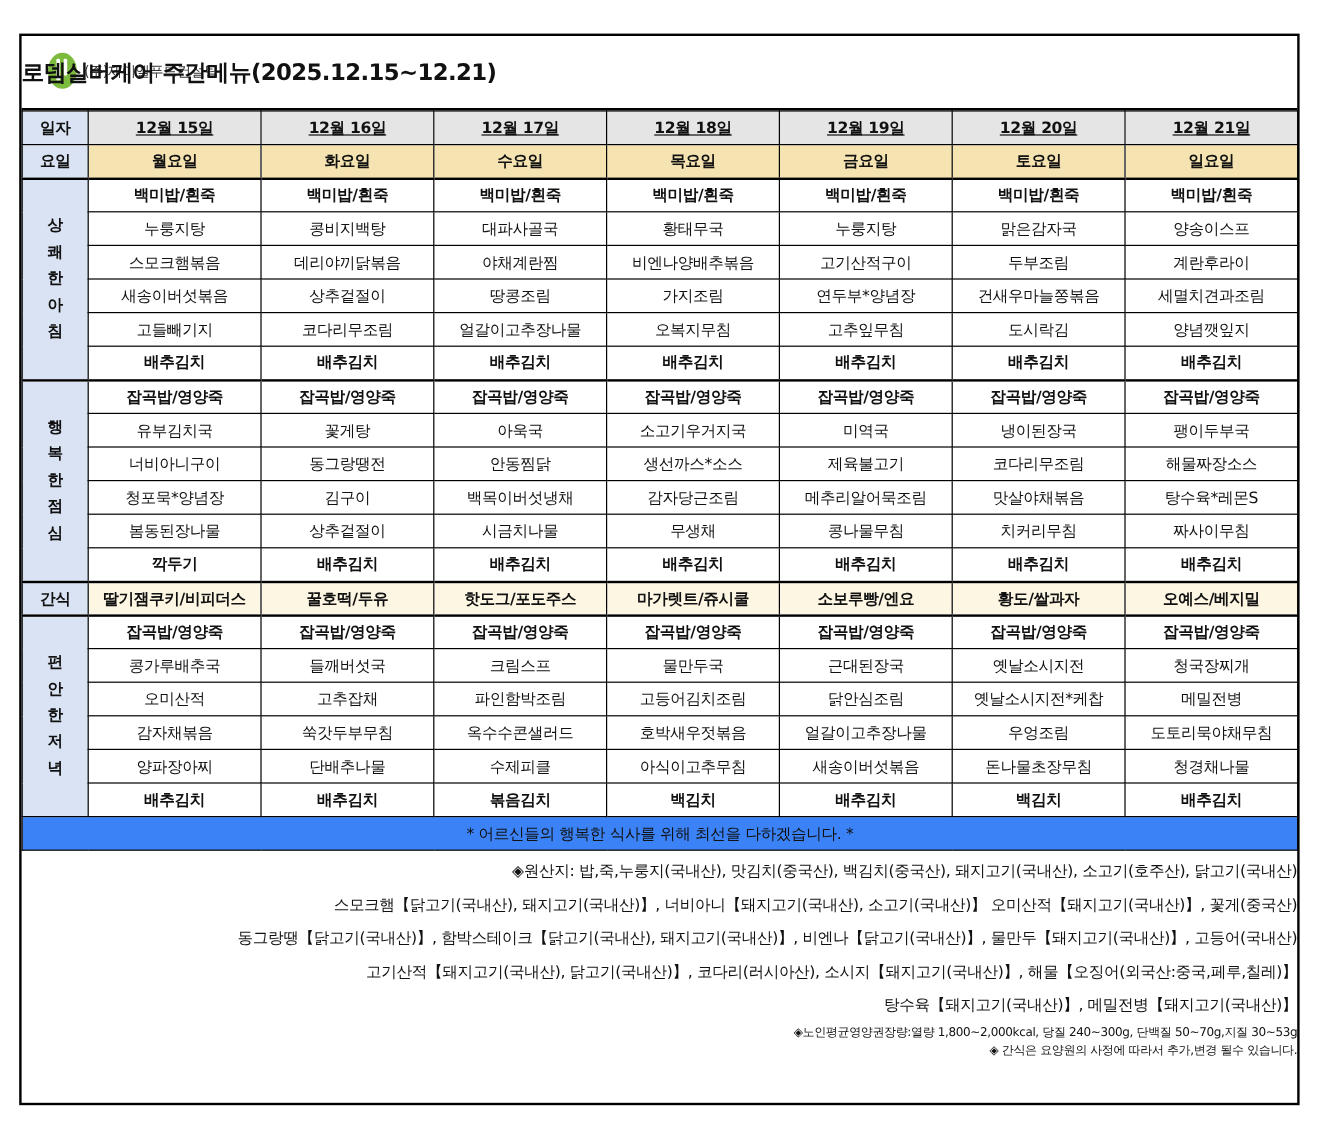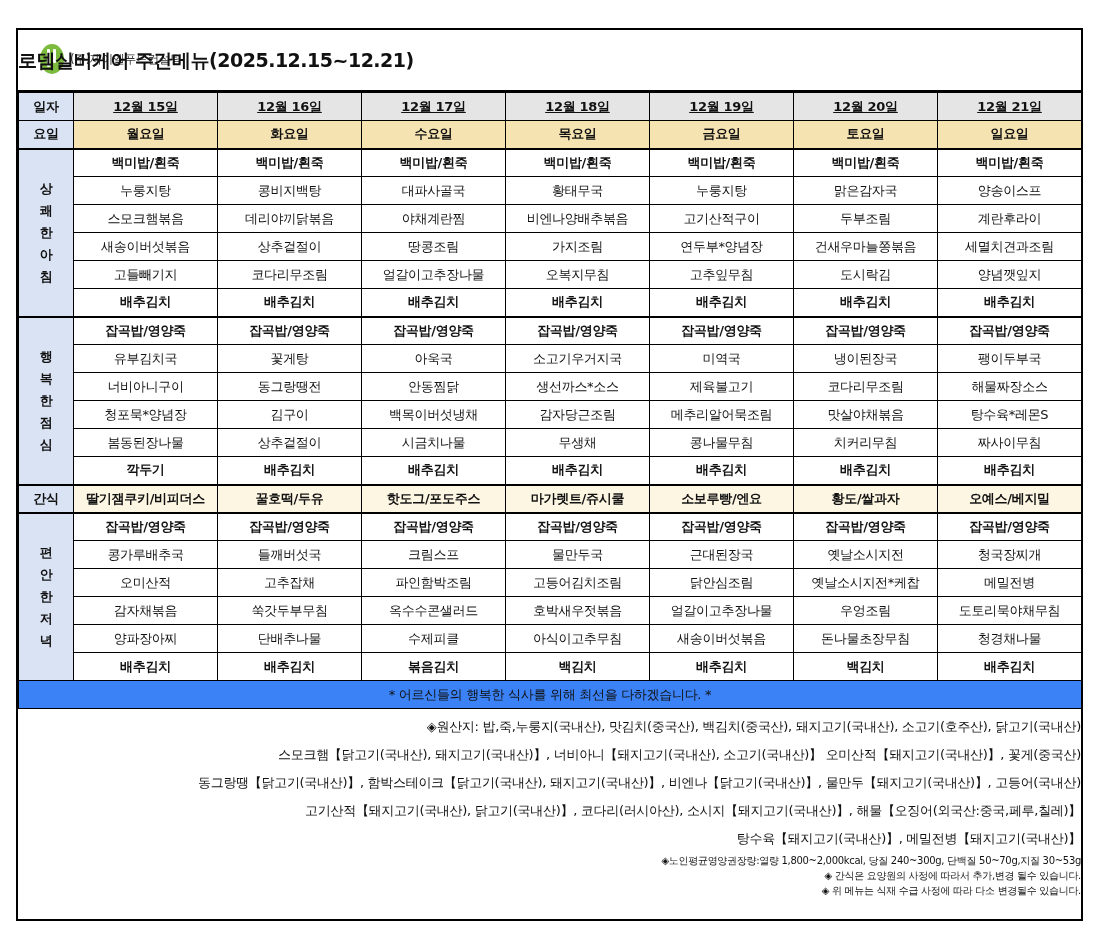--- a/index.html
+++ b/index.html
@@ -301,16 +301,15 @@
 
   <div class="origin">
     <div class="line">◈원산지: 밥,죽,누룽지(국내산), 맛김치(중국산), 백김치(중국산), 돼지고기(국내산), 소고기(호주산), 닭고기(국내산)</div>
     <div class="line indent">스모크햄【닭고기(국내산), 돼지고기(국내산)】, 너비아니【돼지고기(국내산), 소고기(국내산)】 오미산적【돼지고기(국내산)】, 꽃게(중국산)</div>
     <div class="line indent">동그랑땡【닭고기(국내산)】, 함박스테이크【닭고기(국내산), 돼지고기(국내산)】, 비엔나【닭고기(국내산)】, 물만두【돼지고기(국내산)】, 고등어(국내산)</div>
     <div class="line indent">고기산적【돼지고기(국내산), 닭고기(국내산)】, 코다리(러시아산), 소시지【돼지고기(국내산)】, 해물【오징어(외국산:중국,페루,칠레)】</div>
     <div class="line indent">탕수육【돼지고기(국내산)】, 메밀전병【돼지고기(국내산)】</div>
     <div class="notes">
       <div>◈노인평균영양권장량:열량 1,800~2,000kcal, 당질 240~300g, 단백질 50~70g,지질 30~53g</div>
       <div>◈ 간식은 요양원의 사정에 따라서 추가,변경 될수 있습니다.</div>
-      <div>◈ 위 메뉴는 식재 수급 사정에 따라 다소 변경될수 있습니다.</div>
     </div>
   </div>
 </div>
 
 </body></html>

